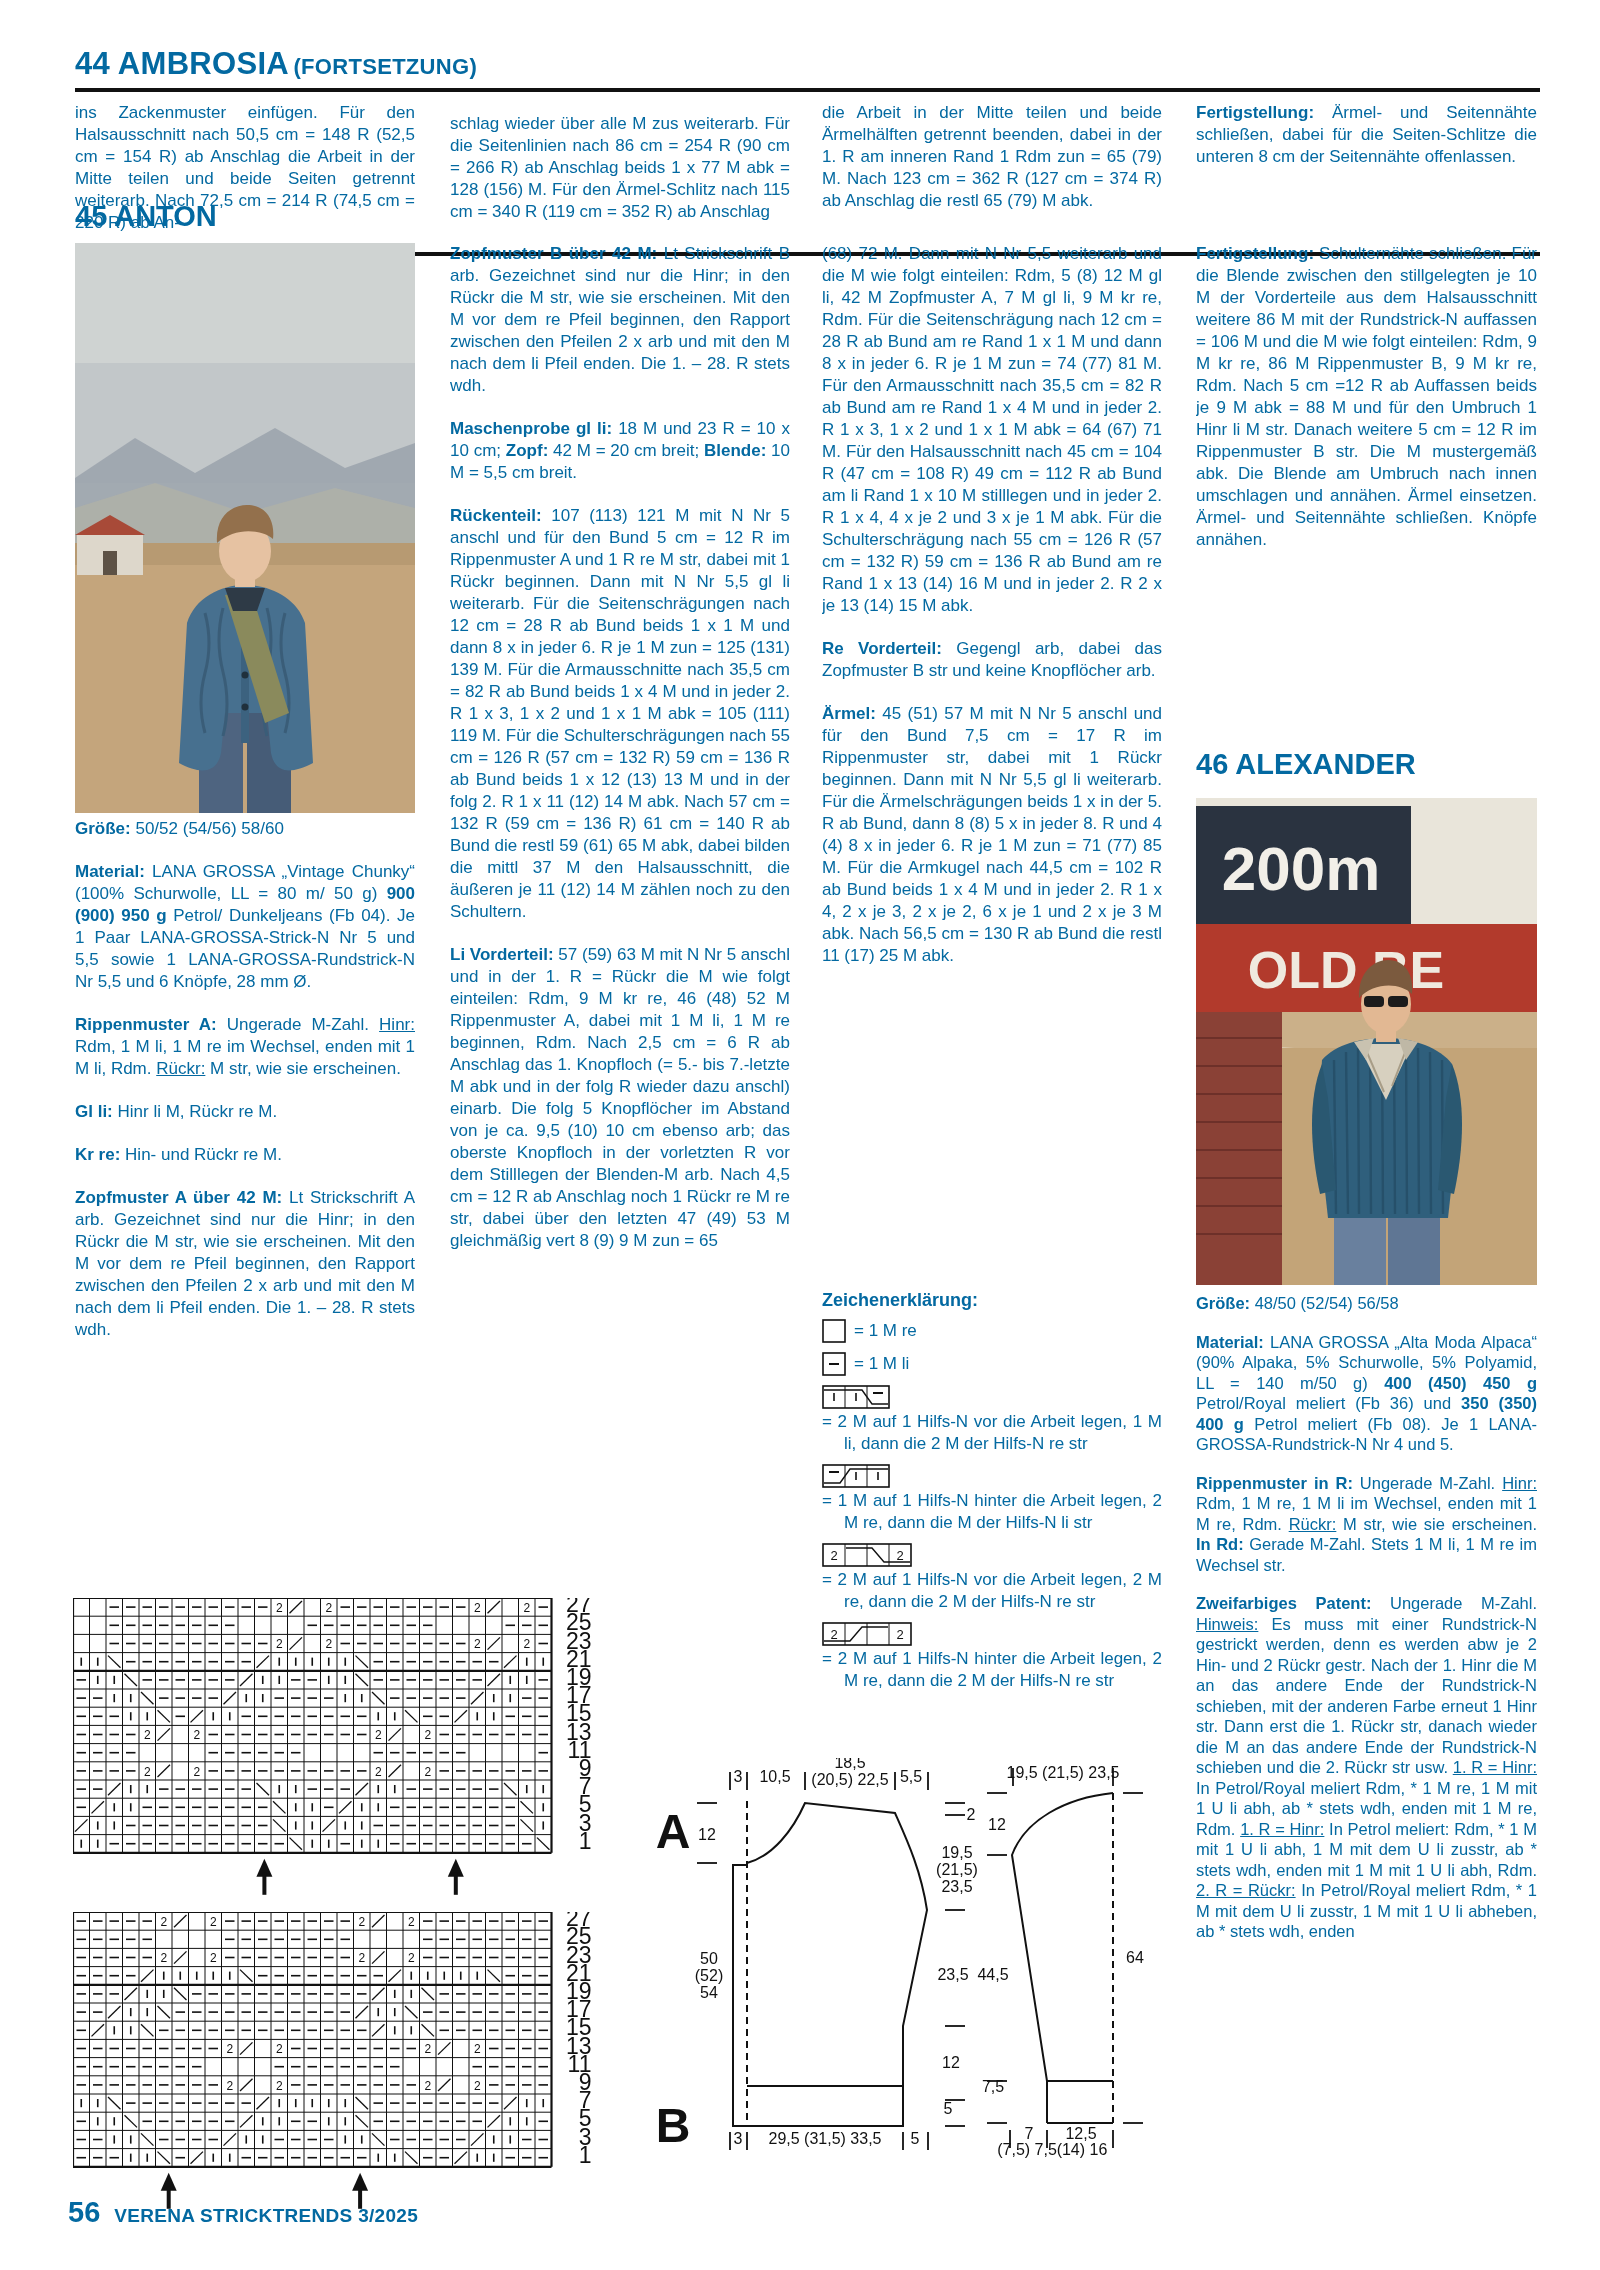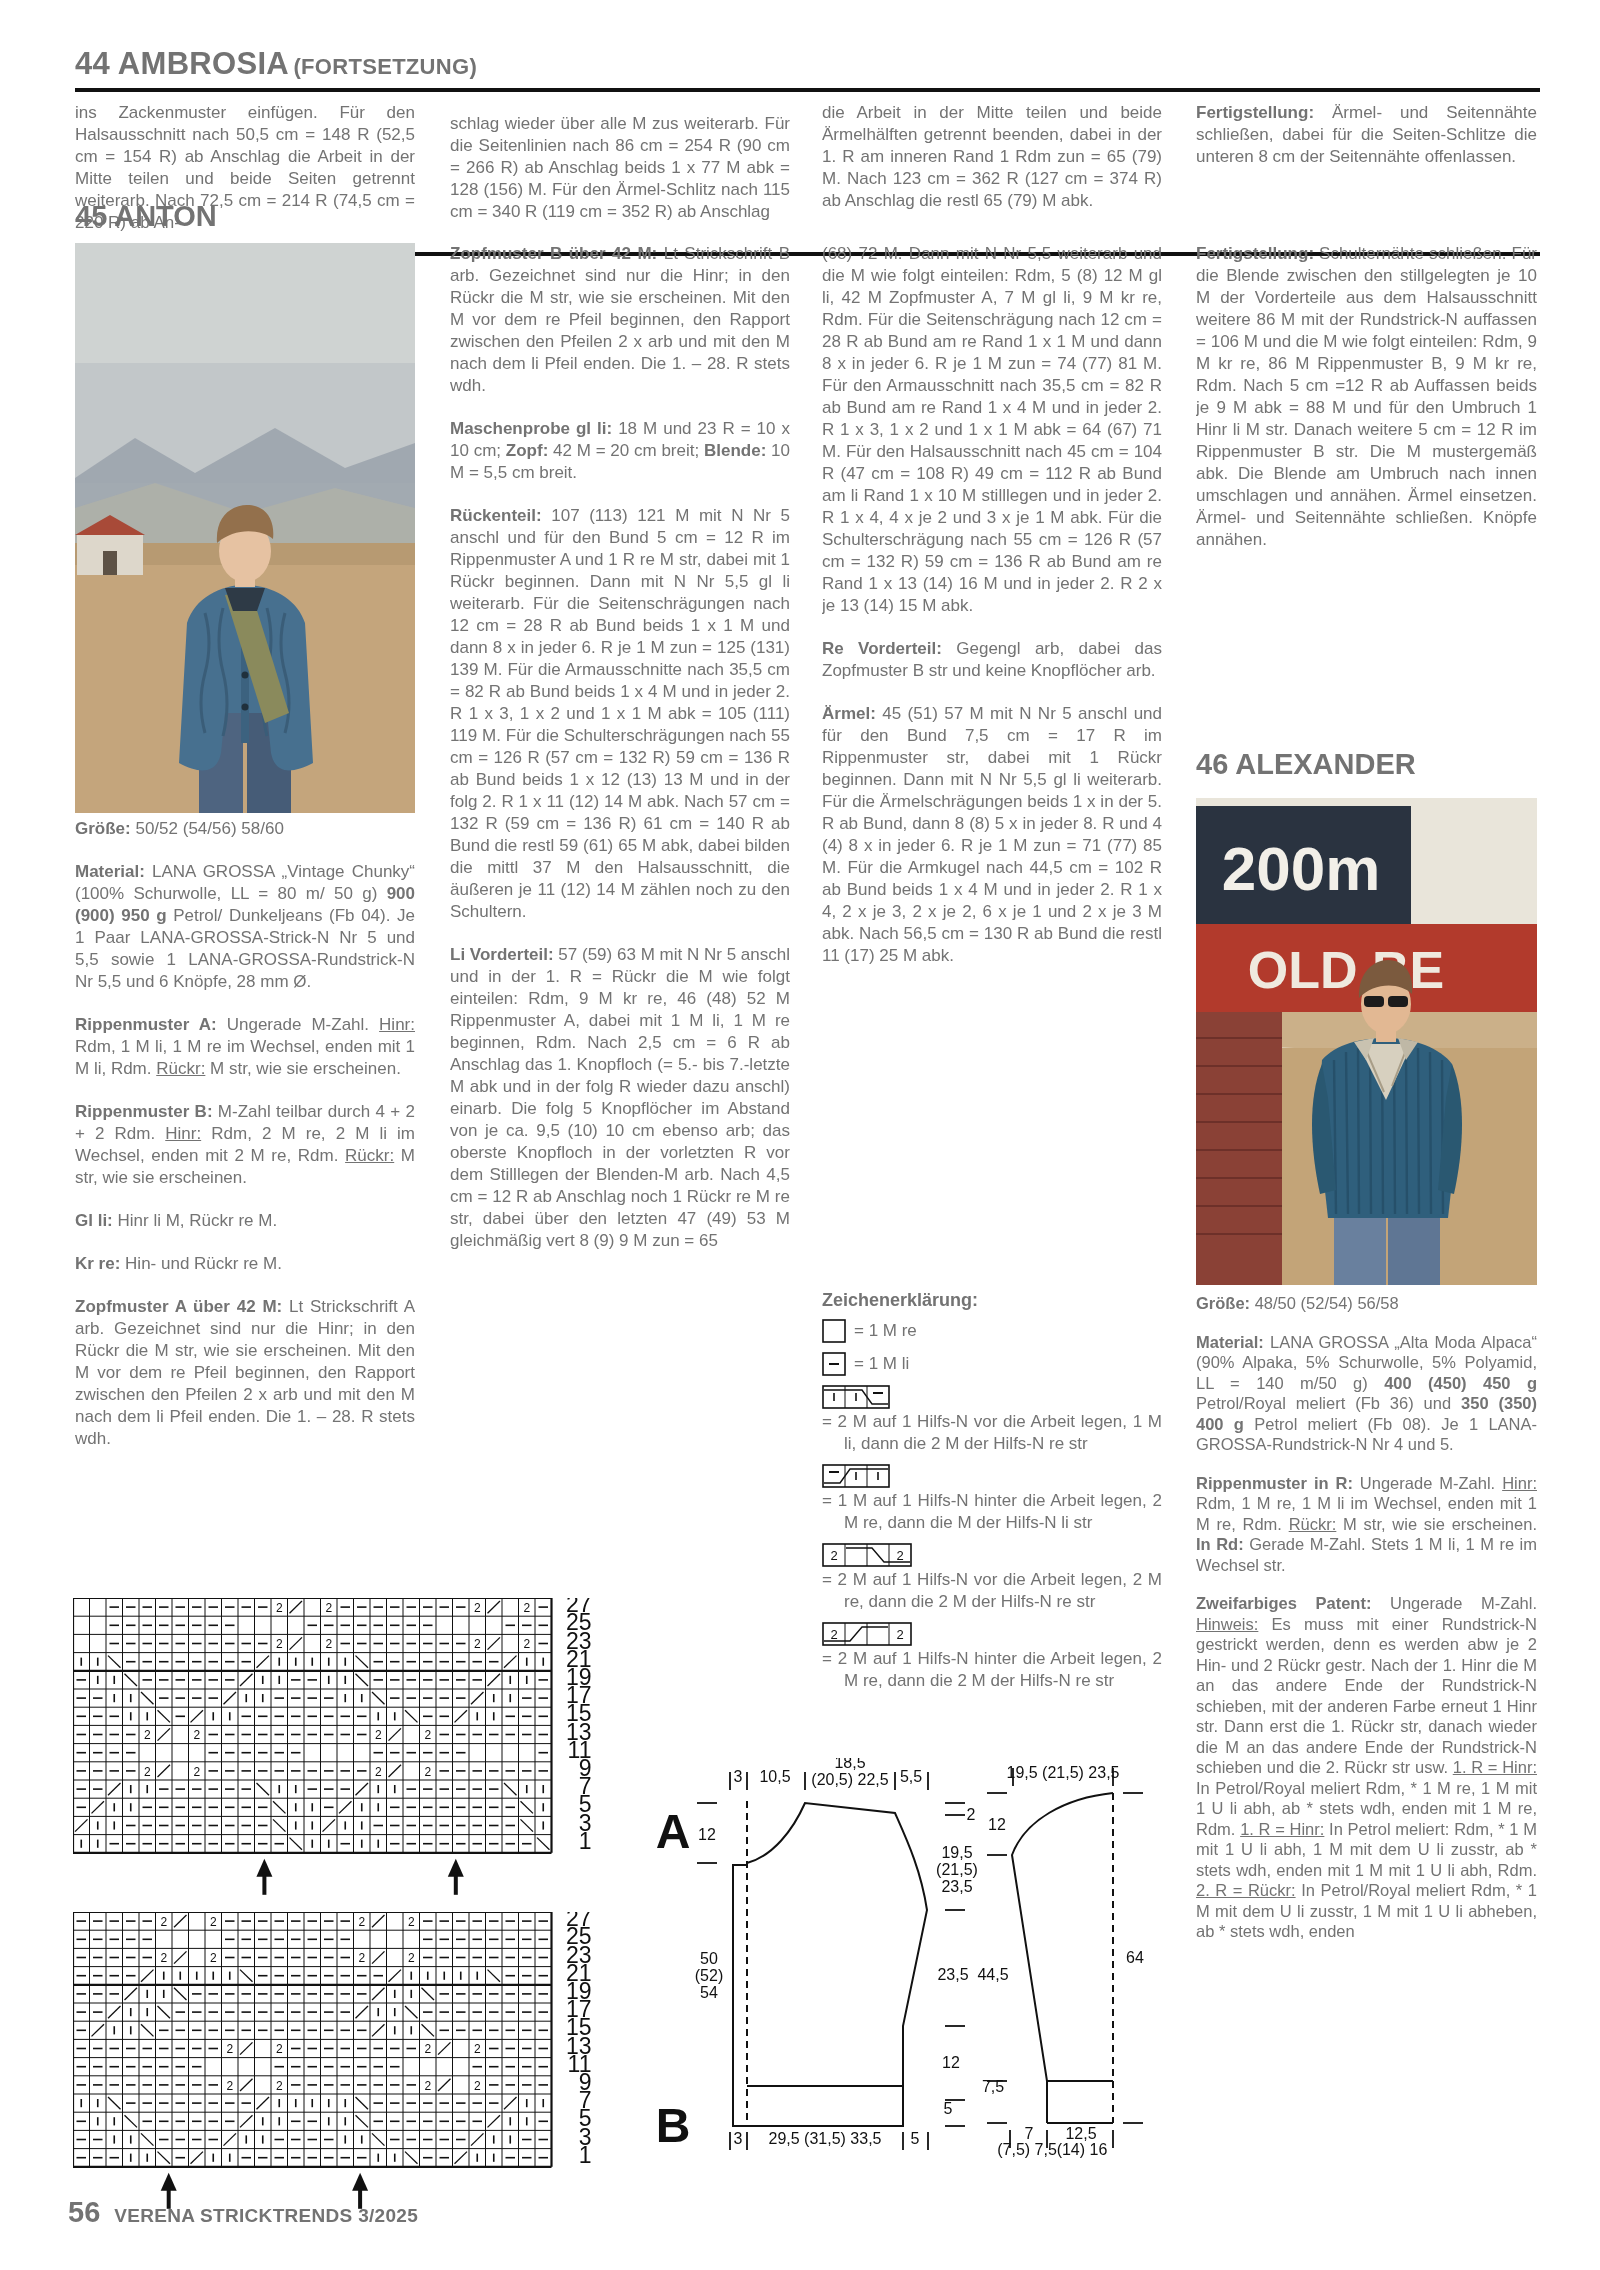--- a/index.html
+++ b/index.html
@@ -1,17 +1,17 @@
 <!DOCTYPE html>
 <html><head>
 <meta charset="utf-8">
 <style>
   html,body{margin:0;padding:0;background:#9a9a9a;}
   #page{position:relative;width:1600px;height:2270px;background:#ffffff;overflow:hidden;
-        font-family:"Liberation Sans",sans-serif;color:#737373;}
+        font-family:"Liberation Sans",sans-serif;color:#0369a1;}
   .abs{position:absolute;}
   .col{position:absolute;overflow:hidden;}
   .para{font-size:17px;line-height:22px;text-align:justify;margin:0 0 21px 0;}
   .small .para{font-size:16.5px;line-height:20.5px;margin:0 0 18px 0;}
   .para b{font-weight:700;}
   .sec-head{border-bottom:4px solid #111;padding-bottom:6px;}
   .sec-title{font-weight:700;font-size:31px;letter-spacing:.3px;}
   .sec-suffix{font-weight:700;font-size:22px;letter-spacing:.3px;}
   .sub-head{border-bottom:4px solid #111;padding-bottom:19px;font-weight:700;font-size:29px;}
   .leg-title{font-weight:700;font-size:18px;margin:0 0 8px 0;}
@@ -80,21 +80,20 @@
       <ellipse cx="170" cy="308" rx="26" ry="31" fill="#e6c2a2"></ellipse>
       <path d="M142,300 C140,272 158,262 172,262 C192,262 200,278 198,296 C186,286 160,284 142,300 Z" fill="#93704c"></path>
       <rect x="160" y="330" width="20" height="14" fill="#e6c2a2"></rect>
     </g>
   </svg>
 
   <div class="col" style="left:75px;top:818px;width:340px;height:778px;">
       <p class="para"><b>Größe:</b> 50/52 (54/56) 58/60</p>
       <p class="para"><b>Material:</b> LANA GROSSA „Vintage Chunky“ (100% Schurwolle, LL = 80 m/ 50 g) <b>900 (900) 950 g</b> Petrol/ Dunkeljeans (Fb 04). Je 1 Paar LANA-GROSSA-Strick-N Nr 5 und 5,5 sowie 1 LANA-GROSSA-Rundstrick-N Nr 5,5 und 6 Knöpfe, 28 mm Ø.</p>
       <p class="para"><b>Rippenmuster A:</b> Ungerade M-Zahl. <u>Hinr:</u> Rdm, 1 M li, 1 M re im Wechsel, enden mit 1 M li, Rdm. <u>Rückr:</u> M str, wie sie erscheinen.</p>
-      <p class="para"><b>Rippenmuster B:</b> M-Zahl teilbar durch 4 + 2 + 2 Rdm. <u>Hinr:</u> Rdm, 2 M re, 2 M li im Wechsel, enden mit 2 M re, Rdm. <u>Rückr:</u> M str, wie sie erscheinen.</p>
       <p class="para"><b>Gl li:</b> Hinr li M, Rückr re M.</p>
       <p class="para"><b>Kr re:</b> Hin- und Rückr re M.</p>
       <p class="para"><b>Zopfmuster A über 42 M:</b> Lt Strickschrift A arb. Gezeichnet sind nur die Hinr; in den Rückr die M str, wie sie erscheinen. Mit den M vor dem re Pfeil beginnen, den Rapport zwischen den Pfeilen 2 x arb und mit den M nach dem li Pfeil enden. Die 1. – 28. R stets wdh.</p>
     </div>
   <div class="col" style="left:450px;top:243px;width:340px;height:1352px;">
       <p class="para"><b>Zopfmuster B über 42 M:</b> Lt Strickschrift B arb. Gezeichnet sind nur die Hinr; in den Rückr die M str, wie sie erscheinen. Mit den M vor dem re Pfeil beginnen, den Rapport zwischen den Pfeilen 2 x arb und mit den M nach dem li Pfeil enden. Die 1. – 28. R stets wdh.</p>
       <p class="para"><b>Maschenprobe gl li:</b> 18 M und 23 R = 10 x 10 cm; <b>Zopf:</b> 42 M = 20 cm breit; <b>Blende:</b> 10 M = 5,5 cm breit.</p>
       <p class="para"><b>Rückenteil:</b> 107 (113) 121 M mit N Nr 5 anschl und für den Bund 5 cm = 12 R im Rippenmuster A und 1 R re M str, dabei mit 1 Rückr beginnen. Dann mit N Nr 5,5 gl li weiterarb. Für die Seitenschrägungen nach 12 cm = 28 R ab Bund beids 1 x 1 M und dann 8 x in jeder 6. R je 1 M zun = 125 (131) 139 M. Für die Armausschnitte nach 35,5 cm = 82 R ab Bund beids 1 x 4 M und in jeder 2. R 1 x 3, 1 x 2 und 1 x 1 M abk = 105 (111) 119 M. Für die Schulterschrägungen nach 55 cm = 126 R (57 cm = 132 R) 59 cm = 136 R ab Bund beids 1 x 12 (13) 13 M und in der folg 2. R 1 x 11 (12) 14 M abk. Nach 57 cm = 132 R (59 cm = 136 R) 61 cm = 140 R ab Bund die restl 59 (61) 65 M abk, dabei bilden die mittl 37 M den Halsausschnitt, die äußeren je 11 (12) 14 M zählen noch zu den Schultern.</p>
       <p class="para"><b>Li Vorderteil:</b> 57 (59) 63 M mit N Nr 5 anschl und in der 1. R = Rückr die M wie folgt einteilen: Rdm, 9 M kr re, 46 (48) 52 M Rippenmuster A, dabei mit 1 M li, 1 M re beginnen, Rdm. Nach 2,5 cm = 6 R ab Anschlag das 1. Knopfloch (= 5.- bis 7.-letzte M abk und in der folg R wieder dazu anschl) einarb. Die folg 5 Knopflöcher im Abstand von je ca. 9,5 (10) 10 cm ebenso arb; das oberste Knopfloch in der vorletzten R vor dem Stilllegen der Blenden-M arb. Nach 4,5 cm = 12 R ab Anschlag noch 1 Rückr re M re str, dabei über den letzten 47 (49) 53 M gleichmäßig vert 8 (9) 9 M zun = 65</p>
     </div>

